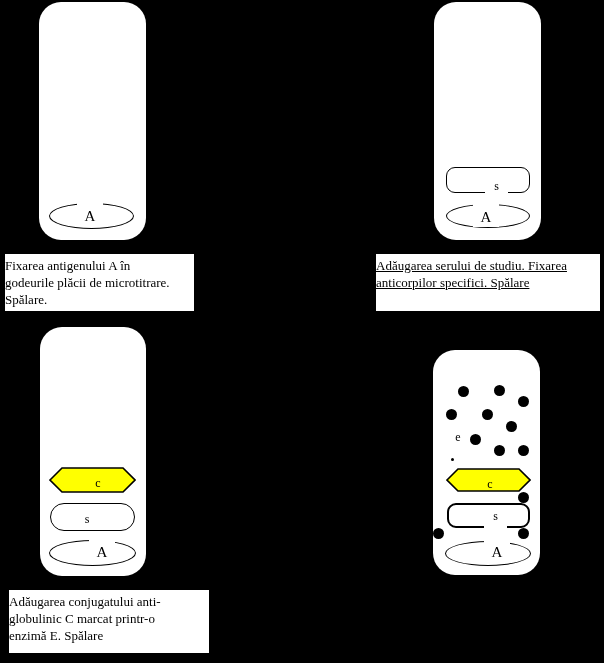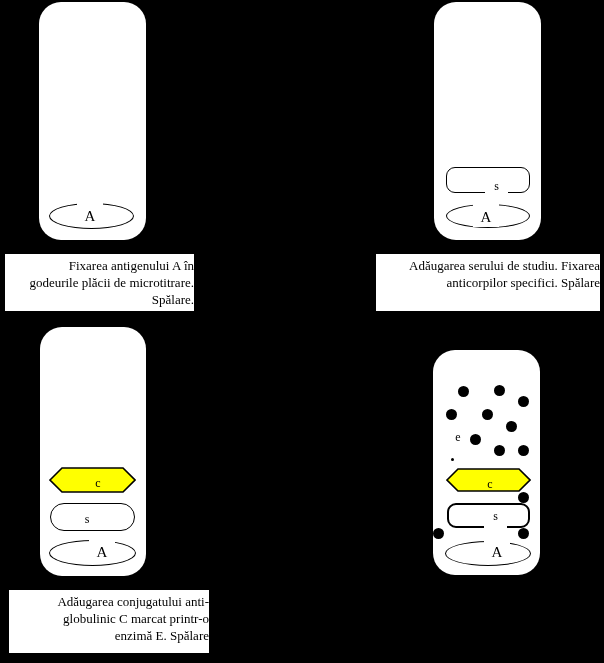--- a/index.html
+++ b/index.html
@@ -30,21 +30,21 @@
   .a-label{font-size:15px;align-items:flex-end;padding-bottom:2px;box-sizing:border-box;}
   .s-label{align-items:flex-start;padding-top:2px;box-sizing:border-box;}
   .dot{
     position:absolute;width:11px;height:11px;border-radius:50%;
     background:var(--dot_fill,#000);
   }
   .dot.tiny{width:3px;height:3px;}
   .cap{
     position:absolute;background:var(--caption_bg,#fff);border:2px solid var(--outline,#000);
     box-sizing:border-box;color:var(--caption_text,#000);
-    font-size:13px;line-height:17px;text-align:right;white-space:pre-line;
+    font-size:13px;line-height:17px;text-align:left;white-space:pre-line;
     padding-top:3px;
   }
 </style>
 </head>
 <body>
 
 <div class="stage" style="--background: #000000; --panel_fill: #ffffff; --outline: #000000; --conjugate_fill: #ffff00; --dot_fill: #000000; --caption_bg: #ffffff; --caption_text: #000000;">
 
   <div class="tube" style="left:39px;top:2px;width:107px;height:238px;">
     <div class="ellipse" style="left:10px;top:201px;width:85px;height:26px;"></div>
@@ -53,21 +53,21 @@
   <div class="cap" style="left:3px;top:252px;width:193px;height:61px;">Fixarea antigenului A în
 godeurile plăcii de microtitrare.
 Spălare.</div>
 
   <div class="tube" style="left:434px;top:2px;width:107px;height:238px;">
     <div class="srect rrect" style="left:12px;top:165px;width:84px;height:26px;"></div>
     <div class="shape-label s-label mask" style="left:51px;top:176px;width:23px;height:19px;">s</div>
     <div class="ellipse" style="left:12px;top:202px;width:84px;height:24px;"></div>
     <div class="shape-label a-label mask" style="left:39px;top:201px;width:26px;height:24px;">A</div>
   </div>
-  <div class="cap" style="left:374px;top:252px;width:228px;height:61px;">Adăugarea serului de studiu. Fixarea
+  <div class="cap" style="left:374px;top:252px;width:228px;height:61px;text-decoration:underline;">Adăugarea serului de studiu. Fixarea
 anticorpilor specifici. Spălare</div>
 
   <div class="tube" style="left:40px;top:327px;width:106px;height:249px;">
     <div class="hexwrap" style="left:9px;top:140px;">
       <svg width="87" height="26" viewBox="0 0 87 26">
         <polygon points="1,13 13,1 74,1 86,13 74,25 13,25" fill="#ffff00" stroke="#000000" stroke-width="1.6"></polygon>
       </svg>
     </div>
     <div class="shape-label" style="left:48px;top:148px;width:20px;height:16px;">c</div>
     <div class="srect stadium" style="left:10px;top:176px;width:85px;height:28px;"></div>

